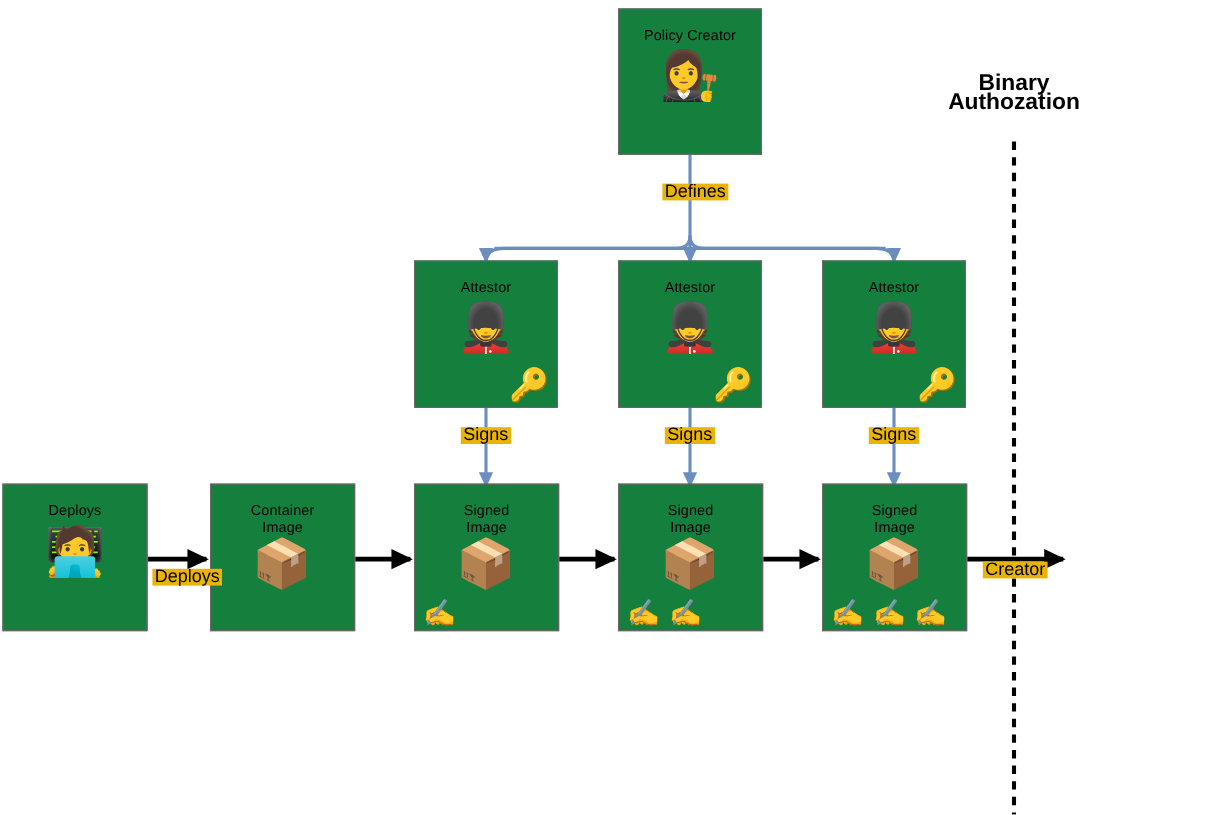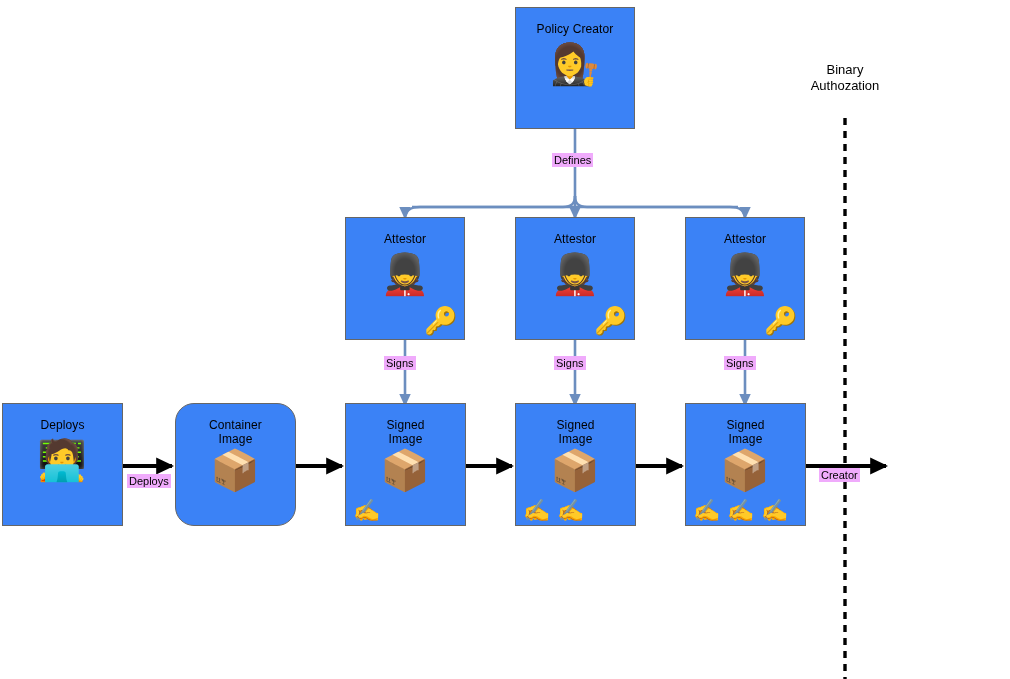--- a/index.html
+++ b/index.html
@@ -16,21 +16,21 @@
     width: 1010px;
     height: 679px;
     background: #ffffff;
     overflow: hidden;
   }
 
   
   .node {
     position: absolute;
     box-sizing: border-box;
-    background: #3b82f6;
+    background: #15803d;
     border: 1px solid #666666;
     display: flex;
     flex-direction: column;
     align-items: center;
   }
   .node-label {
     font-size: 12px;
     line-height: 14px;
     color: #000000;
     text-align: center;
@@ -63,33 +63,33 @@
     display: flex;
     gap: 7px;
     font-size: 22px;
     line-height: 1;
     user-select: none;
   }
 
   
   .edge-label {
     position: absolute;
-    font-size: 11px;
+    font-size: 15px;
     line-height: 14px;
     color: #000000;
-    background: #f0abfc;
+    background: #eab308;
     padding: 0 2px;
     white-space: nowrap;
   }
 
   
   .boundary-title {
     position: absolute;
-    font-size: 13px;
-    font-weight: normal;
+    font-size: 19px;
+    font-weight: bold;
     line-height: 16px;
     text-align: center;
     color: #000000;
     white-space: pre-line;
   }
 
   
   #wires {
     position: absolute;
     left: 0;
@@ -172,21 +172,21 @@
     <div class="node-label">Attestor</div>
     <div class="node-emoji">💂</div>
     <div class="attestor-key">🔑</div>
   </div>
 
   <div class="node" style="left:2px; top:403px; width:121px; height:123px;">
     <div class="node-label">Deploys</div>
     <div class="node-emoji">🧑‍💻</div>
   </div>
 
-  <div class="node" style="left:175px; top:403px; width:121px; height:123px;border-radius:19px;">
+  <div class="node" style="left:175px; top:403px; width:121px; height:123px;">
     <div class="node-label">Container
 Image</div>
     <div class="node-emoji" style="margin-top:4px;">📦</div>
   </div>
 
   <div class="node" style="left:345px; top:403px; width:121px; height:123px;">
     <div class="node-label">Signed
 Image</div>
     <div class="node-emoji" style="margin-top:4px;">📦</div>
     <div class="sig-row">

